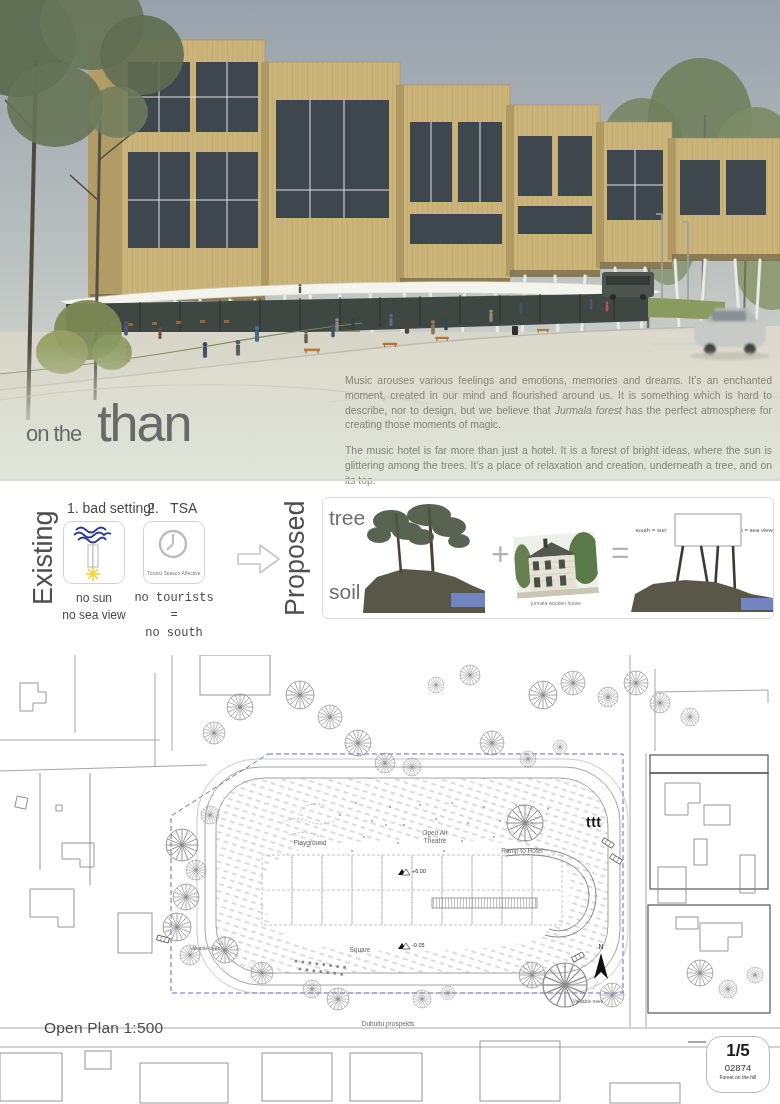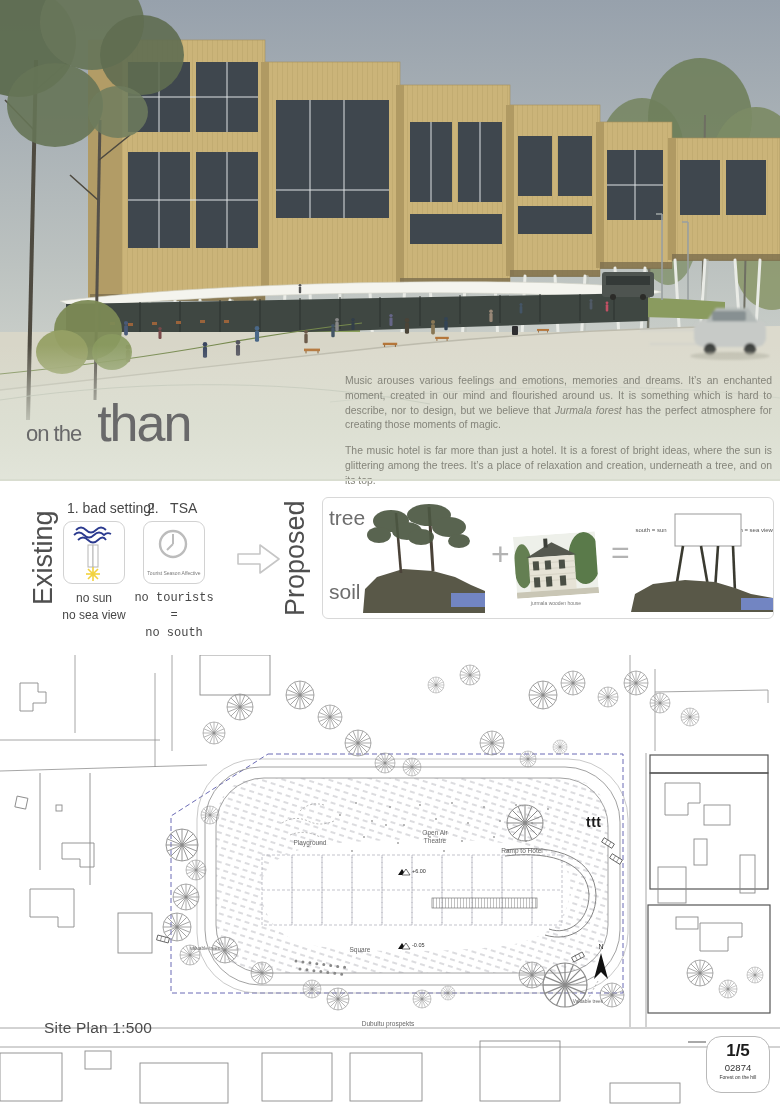--- a/index.html
+++ b/index.html
@@ -624,21 +624,21 @@
       <text x="435" y="188" text-anchor="middle">Theatre</text>
       <text x="522" y="198" text-anchor="middle">Ramp to Hotel</text>
       <text x="360" y="297" text-anchor="middle">Square</text>
       <text x="205" y="295" text-anchor="middle" font-size="4.8">valuable trees</text>
       <text x="588" y="348" text-anchor="middle" font-size="4.8">Valuable trees</text>
       <text x="388" y="371" text-anchor="middle">Dubultu prospekts</text>
       <text x="586" y="172" font-size="14" font-weight="bold" fill="#1a1a1a" letter-spacing="0.5">ttt</text>
     </g>
   </svg>
 
-  <div class="abs spTitle">Site Plan 1:500</div>
+  <div class="abs spTitle">Open Plan 1:500</div>
   <div class="abs tb-line"></div>
   <div class="abs tblock">
     <div class="tb-page">1/5</div>
     <div class="tb-code">02874</div>
     <div class="tb-proj">Forest on the hill</div>
   </div>
 
 </div>
 
 </body></html>

